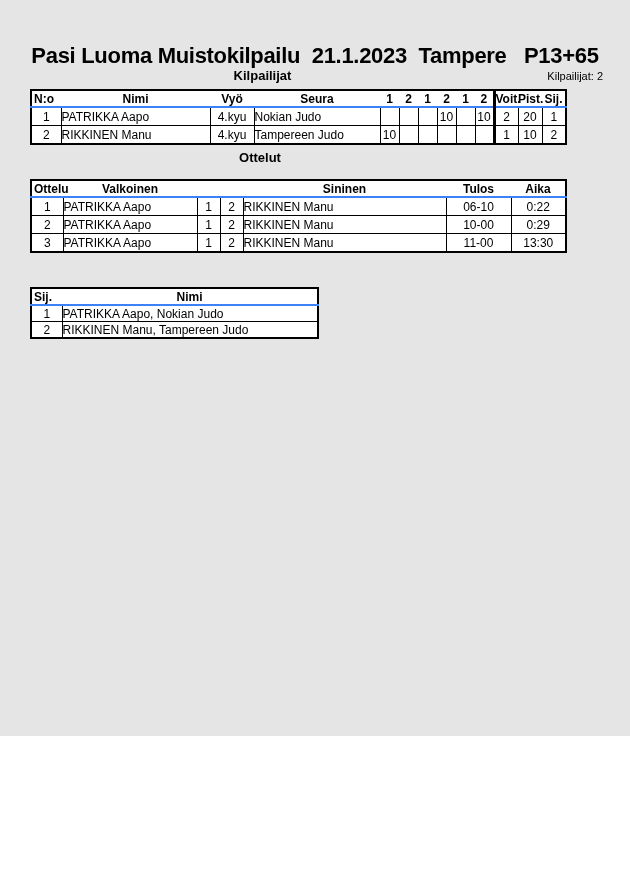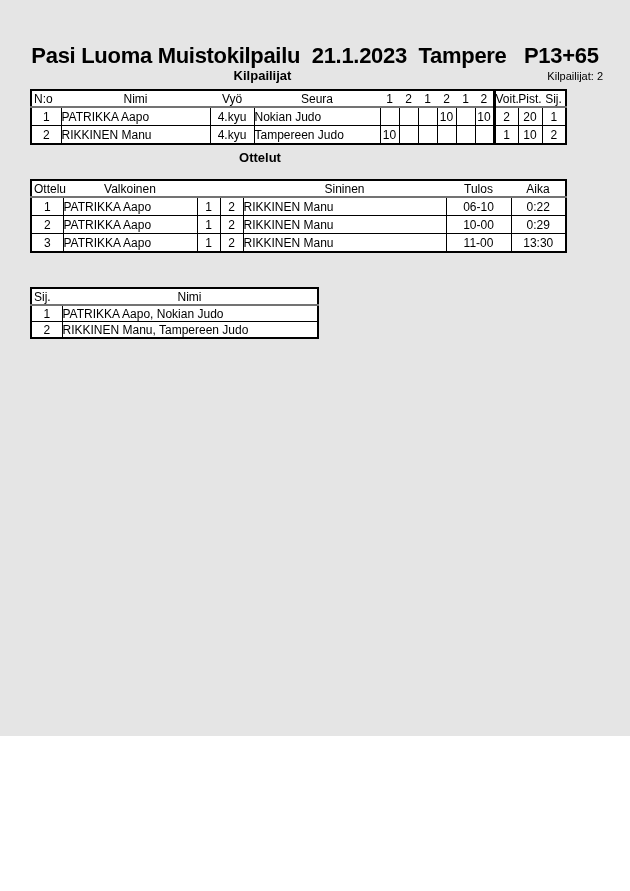--- a/index.html
+++ b/index.html
@@ -46,23 +46,23 @@
     border: 2px solid #000;
     background: #fff;
   }
   th, td {
     padding: 0;
     font-size: 12px;
     white-space: nowrap;
     vertical-align: middle;
   }
   th {
-    font-weight: normal;
+    font-weight: bold;
     border: none;
-    border-bottom: 2px solid #737373;
+    border-bottom: 2px solid #3b82f6;
     height: 15px;
     text-align: center;
     overflow: visible;
   }
   td {
     border: 1px solid #000;
     height: 17px;
     text-align: center;
     overflow: hidden;
   }

